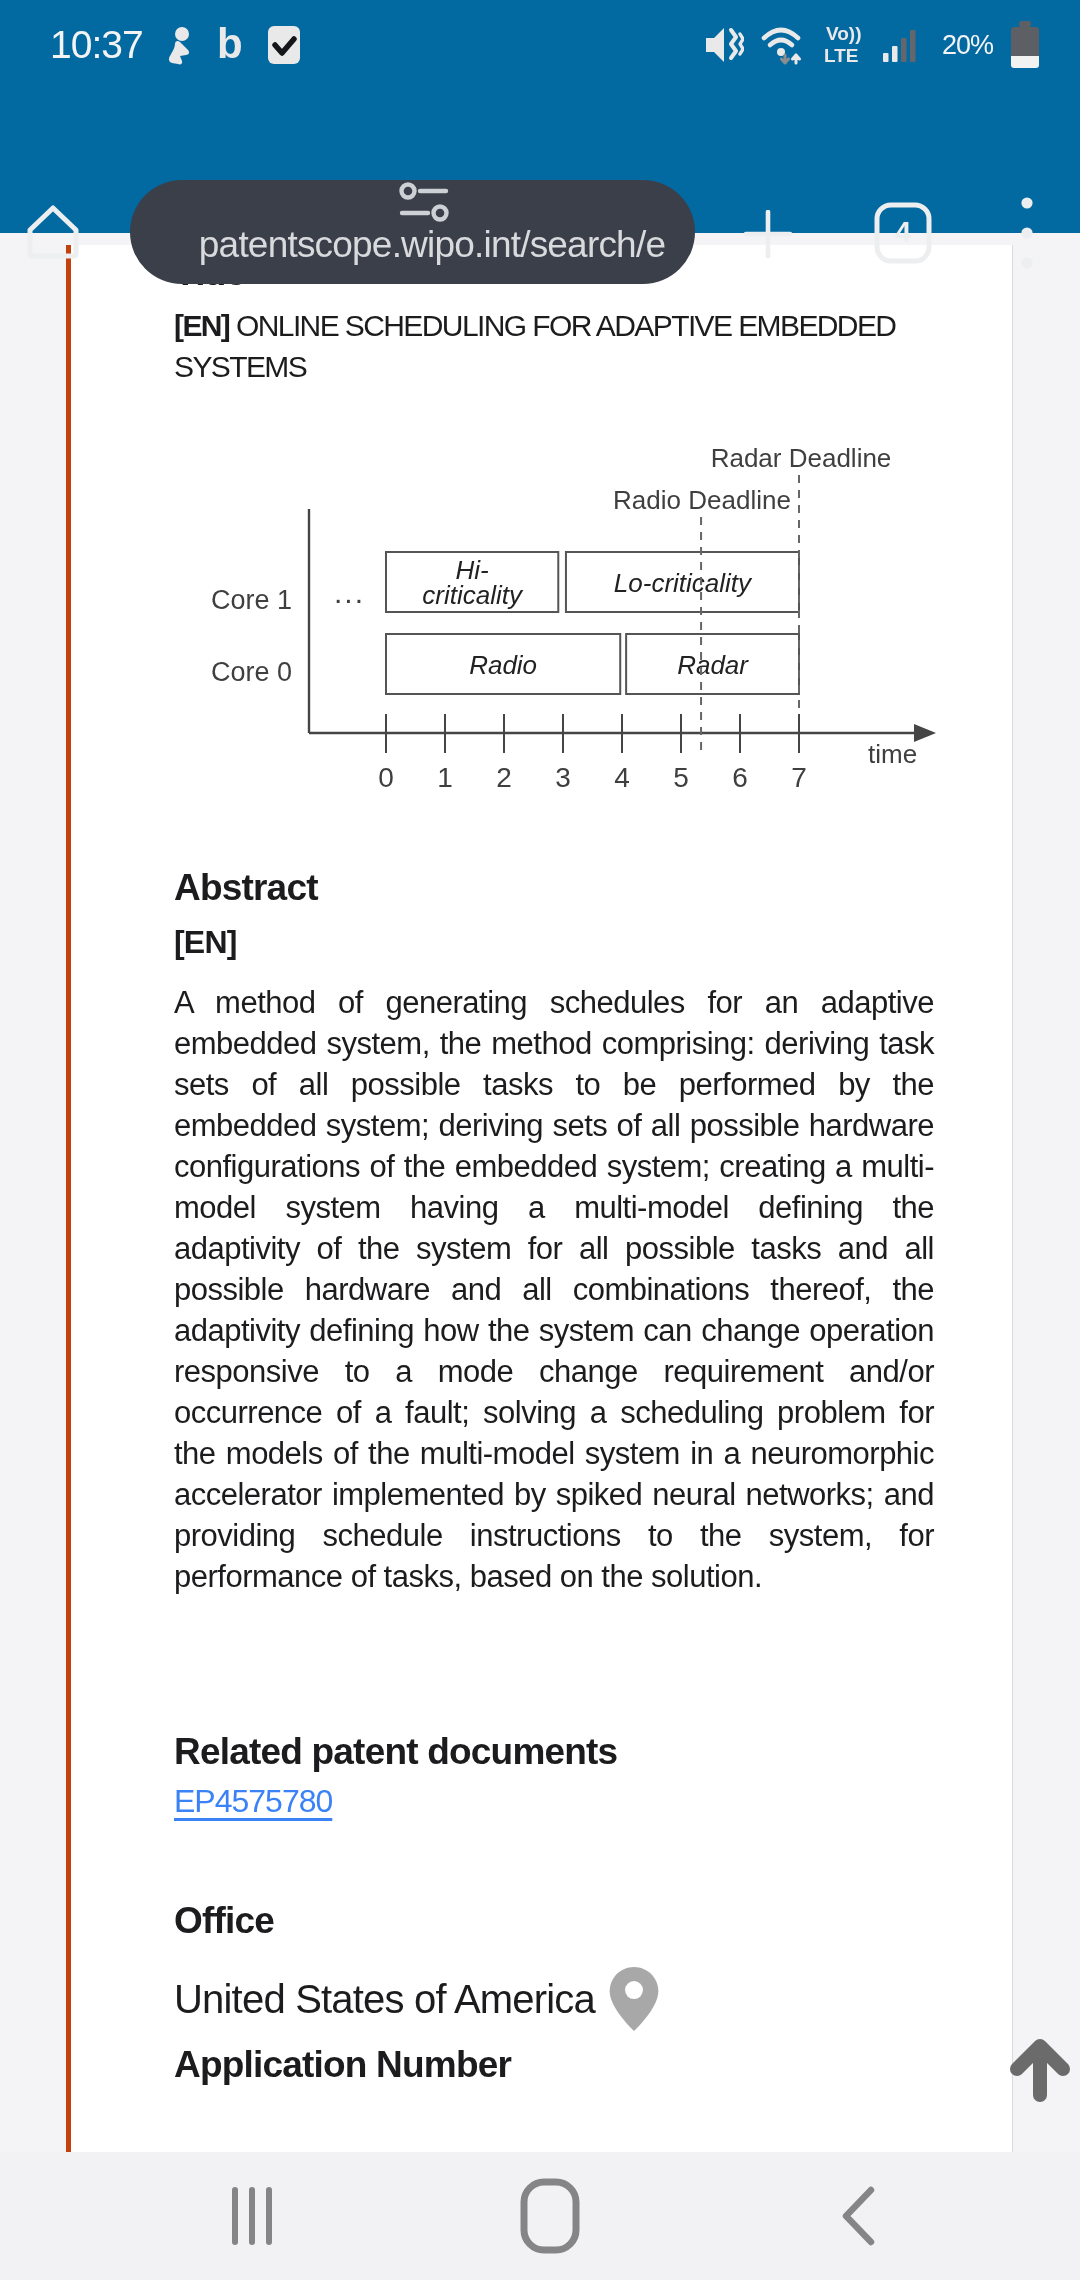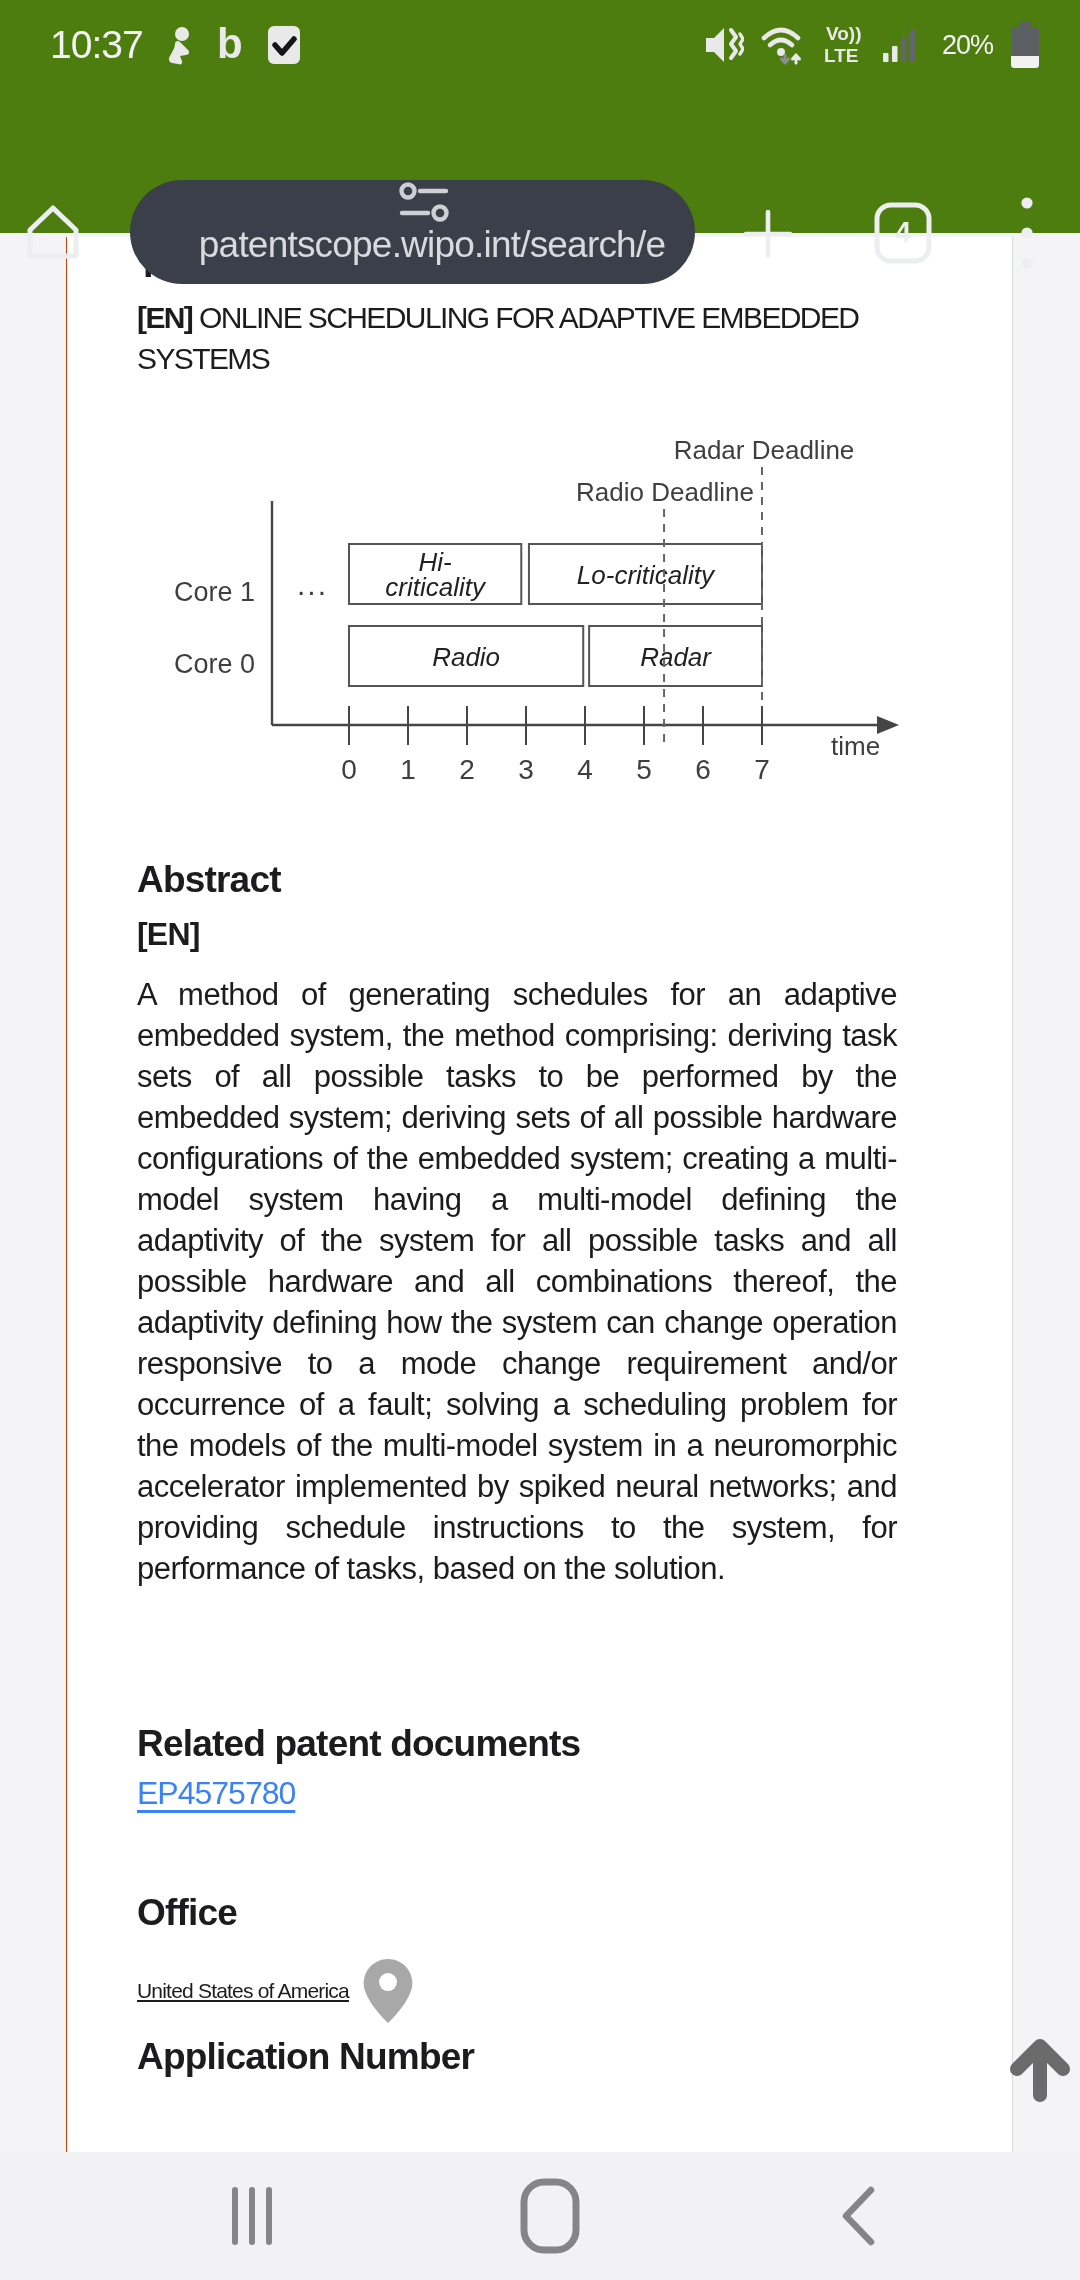--- a/index.html
+++ b/index.html
@@ -1,20 +1,20 @@
 <!DOCTYPE html>
 <html><head>
 <meta charset="utf-8">
 <style>
   html,body{margin:0;padding:0;background:#000;}
   .screen{position:relative;width:1080px;height:2280px;overflow:hidden;
           font-family:"Liberation Sans","DejaVu Sans",sans-serif;background:#f4f4f6;}
 
   
-  .chrome{position:absolute;left:0;top:0;width:1080px;height:233px;background:#4d7c0f;z-index:5;}
+  .chrome{position:absolute;left:0;top:0;width:1080px;height:233px;background:#0369a1;z-index:5;}
   .status-bar{position:absolute;left:0;top:14px;width:1080px;height:62px;display:flex;
               align-items:center;justify-content:space-between;padding:0 40px 0 50px;box-sizing:border-box;}
   .status-left{display:flex;align-items:center;gap:20px;}
   .status-right{display:flex;align-items:center;gap:17px;}
   .time-text{color:#f4f4f5;font-size:39px;font-weight:500;letter-spacing:-1px;}
   .pct-text{color:#f4f4f5;font-size:27px;font-weight:500;letter-spacing:-1px;margin-left:6px;}
   .sicon{display:block;}
 
   .toolbar{position:absolute;left:0;top:76px;width:1080px;height:157px;}
   .home-btn{position:absolute;left:24px;top:126px;}
@@ -22,39 +22,39 @@
             background:#3a3f49;display:flex;align-items:center;padding-left:22px;box-sizing:border-box;flex-direction:column;}
   .url-text{color:#d8dadd;font-size:37px;letter-spacing:-0.8px;margin-left:17px;white-space:nowrap;}
   .plus-btn{position:absolute;left:744px;top:134px;}
   .tabs-btn{position:absolute;left:874px;top:126px;width:58px;height:62px;}
   .tab-count{position:absolute;left:0;top:0;width:58px;height:60px;display:flex;align-items:center;
              justify-content:center;color:#eceef0;font-size:29px;font-weight:700;}
   .menu-btn{position:absolute;left:1020px;top:118px;}
 
   
   .page{position:absolute;left:0;top:233px;width:1080px;height:1919px;background:#f4f4f6;}
-  .card{position:absolute;left:66px;top:4px;width:947px;height:1919px;background:#fff;
-        border-left:1px solid #c2410c;border-right:1px solid #d9dadc;box-sizing:border-box;
-        padding:0 0 0 70px;overflow:hidden;color:#1c1c1e;}
+  .card{position:absolute;left:66px;top:12px;width:947px;height:1919px;background:#fff;
+        border-left:5px solid #c2410c;border-right:1px solid #d9dadc;box-sizing:border-box;
+        padding:0 0 0 103px;overflow:hidden;color:#1c1c1e;}
   .h-sec{font-size:37px;font-weight:700;letter-spacing:-0.8px;line-height:34px;margin:0;}
   .m-title{margin-top:11px;}
   .title-text{width:800px;font-size:30px;line-height:41px;letter-spacing:-1.6px;margin-top:15px;}
   .b-tag{font-weight:700;}
   .figure-wrap{margin-top:44px;width:768px;}
   .fig-svg{display:block;filter:blur(0.4px);}
   .m-abstract{margin-top:80px;}
   .en-tag{font-size:32px;font-weight:700;letter-spacing:-0.8px;line-height:34px;margin-top:20px;}
   .abstract-text{width:760px;font-size:31px;line-height:41px;letter-spacing:-0.5px;
                  text-align:justify;margin-top:23px;}
   .m-related{margin-top:138px;}
   .patent-link{display:inline-block;margin-top:14px;font-size:32px;letter-spacing:-1px;
                color:#3b82f6;text-decoration:underline;text-underline-offset:6px;}
   .m-office{margin-top:84px;}
   .office-row{margin-top:28px;display:flex;align-items:center;height:66px;}
-  .office-value{font-size:21px;letter-spacing:-0.8px;text-decoration:underline;}
+  .office-value{font-size:40px;letter-spacing:-0.8px;}
   .pin{margin-left:14px;}
   .m-appnum{margin-top:16px;}
 
   .scroll-top{position:absolute;left:1005px;top:1800px;width:70px;height:72px;}
 
   
   .navbar{position:absolute;left:0;top:2152px;width:1080px;height:128px;background:#f2f2f4;}
   .nav-recents{position:absolute;left:230px;top:34px;}
   .nav-home{position:absolute;left:518px;top:26px;}
   .nav-back{position:absolute;left:838px;top:34px;}

